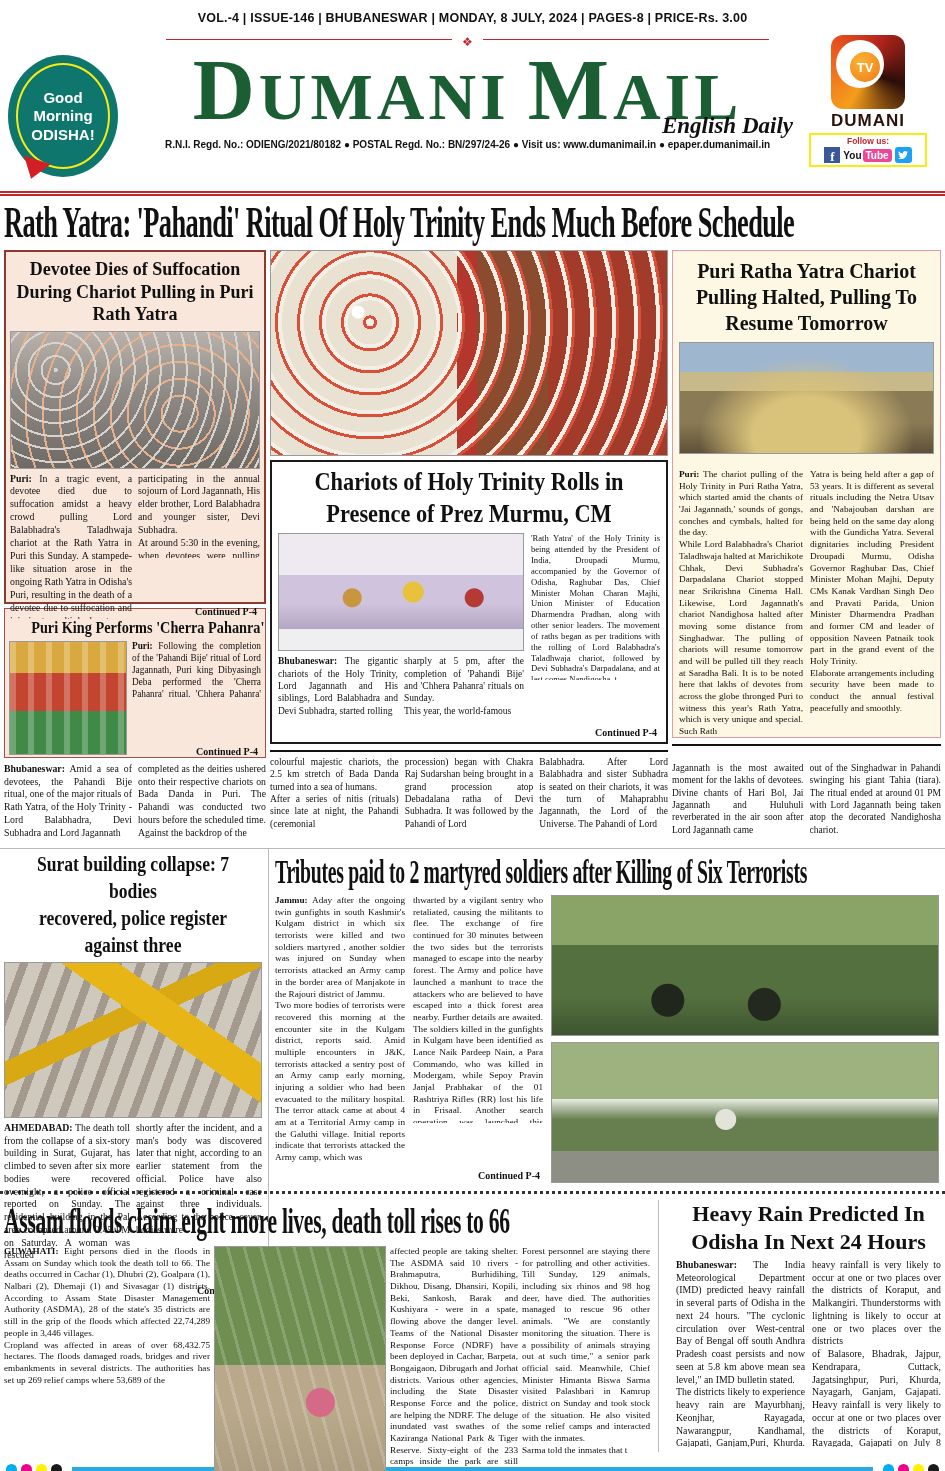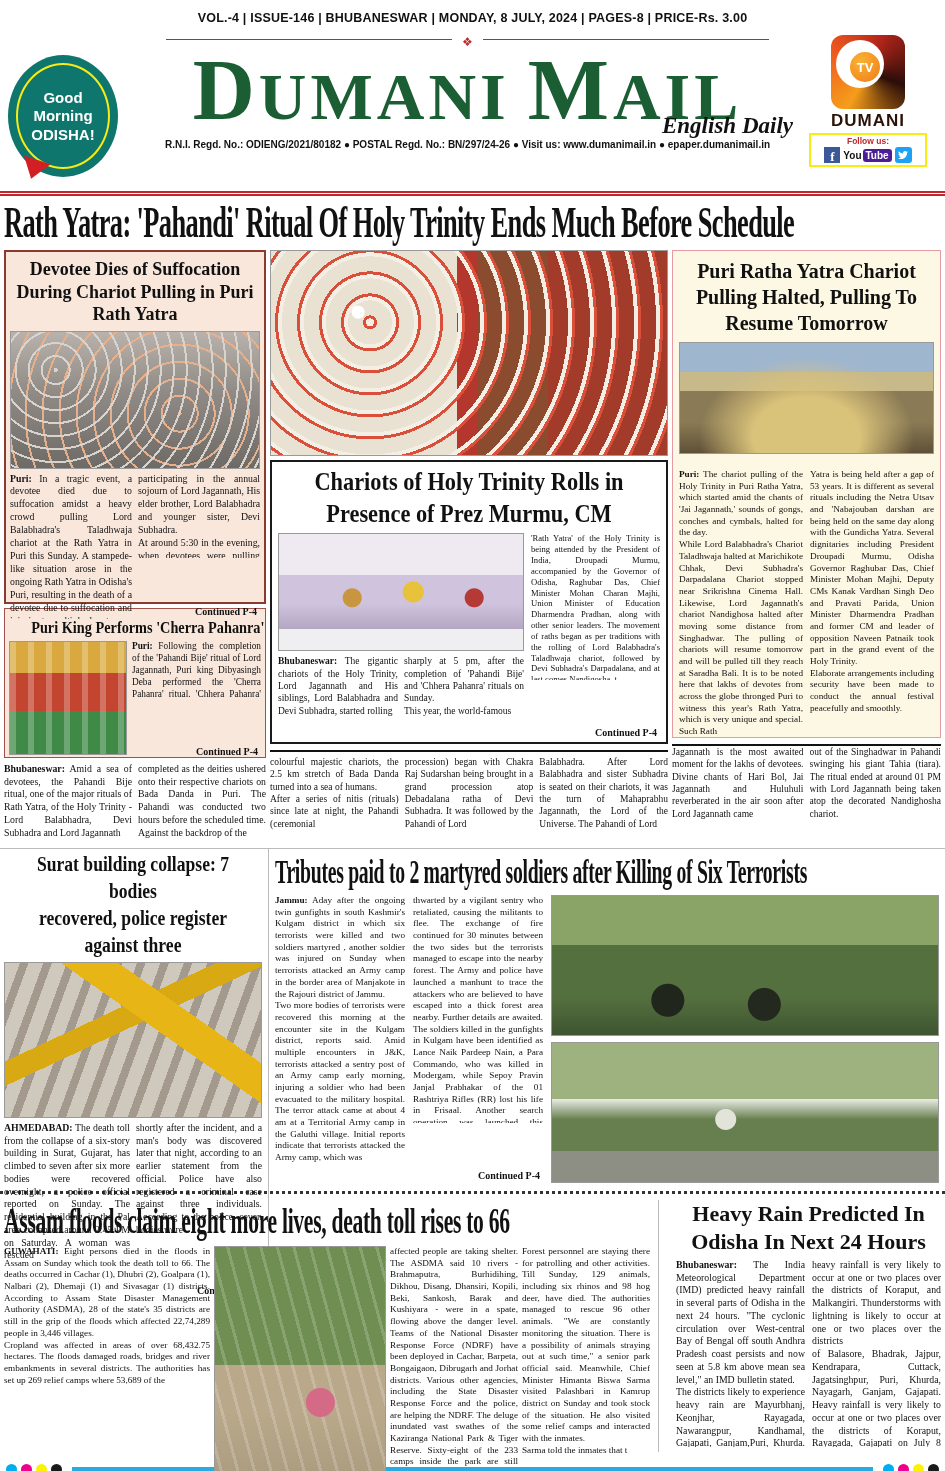--- a/index.html
+++ b/index.html
@@ -34,21 +34,21 @@
                background:radial-gradient(circle at 35% 30%, #f9b233, #ef7d1a); border:2px solid #fff;
                color:#fff; font-family:"Liberation Sans", sans-serif; font-weight:bold; font-size:13px;
                display:flex; align-items:center; justify-content:center; }
   .tv-brand { font-family:"Liberation Sans", sans-serif; font-weight:bold; font-size:17px; color:#2b1208; letter-spacing:1px; margin-top:2px; }
   .follow-bar { margin:2px auto 0; width:118px; border:2px solid #f7ec13; background:#fff; padding:1px 2px 2px; }
   .follow-lbl { color:#c1272d; font-family:"Liberation Sans", sans-serif; font-weight:bold; font-size:8.5px; }
   .social-row { display:flex; align-items:center; justify-content:center; gap:3px; margin-top:1px; }
   .fb { width:16px; height:16px; background:#3b5998; color:#fff; font-weight:bold; font-family:"Liberation Serif",serif; font-size:13px; display:flex; align-items:flex-end; justify-content:center; line-height:1; }
   .yt { display:flex; align-items:center; font-family:"Liberation Sans", sans-serif; font-weight:bold; font-size:10px; }
   .yt-you { color:#111; padding-right:1px; }
-  .yt-tube { background:#4c1d95; color:#fff; border-radius:3px; padding:1px 3px; }
+  .yt-tube { background:#ec4899; color:#fff; border-radius:3px; padding:1px 3px; }
   .tw { width:17px; height:16px; background:#1da1f2; border-radius:3px; display:flex; align-items:center; justify-content:center; }
   .tw svg { width:12px; height:12px; }
 
   
   .cond { display:inline-block; white-space:nowrap; transform-origin:left center; font-weight:bold; }
   .lead-wrap { height:52px; display:flex; align-items:center; padding-left:4px; overflow:visible; }
   .lead-h1 { font-size:44px; transform:scaleX(.60); letter-spacing:-1px; }
 
   
   .coltext { text-align:justify; white-space:pre-line; overflow:hidden; }
@@ -96,21 +96,21 @@
   .strip3 { display:flex; gap:6px; border-top:2px solid #111; margin-top:6px; padding-top:4px; height:92px; }
   .strip3 .coltext, .strip2 .coltext { flex:1; font-size:9.5px; line-height:1.3; }
 
   .box-ratha { background:#fdf8e4; border:1px solid #e89aa4; height:488px; padding:5px 6px; }
   .box-ratha h2 { text-align:center; font-size:20px; line-height:1.3; padding:2px 0 6px; }
   .ph-aerial { height:112px; background:
       radial-gradient(ellipse at 50% 85%, #d9c27a 0 30%, transparent 60%),
       linear-gradient(180deg,#9fb6cf 0 26%, #c8b98b 26% 44%, #8a7a55 44% 72%, #5f5138 100%); }
   .ratha-cols { display:flex; gap:7px; margin-top:15px; height:344px; }
   .ratha-cols .coltext { flex:1; font-size:9.2px; line-height:1.27; }
-  .strip2 { display:flex; gap:6px; border-top:2px solid #111; margin-top:6px; padding-top:0; height:92px; }
+  .strip2 { display:flex; gap:6px; border-top:2px solid #111; margin-top:6px; padding-top:16px; height:92px; }
 
   
   .section-b { height:346px; display:grid; grid-template-columns:265px 668px; gap:4px; padding:0 4px; margin-top:4px;
                border-top:1px solid #bbb; border-bottom:3px dotted #333; }
   .surat { border-right:1px solid #bbb; padding:2px 6px 4px 0; display:flex; flex-direction:column; }
   .surat-h { font-size:20px; line-height:1.35; text-align:center; white-space:pre-line; font-weight:bold; transform:scaleX(.88); }
   .ph-surat { height:156px; margin-top:3px; background:
       linear-gradient(35deg, transparent 0 58%, #e8b517 58% 70%, transparent 70%),
       linear-gradient(-25deg, transparent 0 55%, #d9a913 55% 64%, transparent 64%),
       repeating-linear-gradient(110deg, #cfc8bd 0 14px, #a39a8d 14px 22px),

